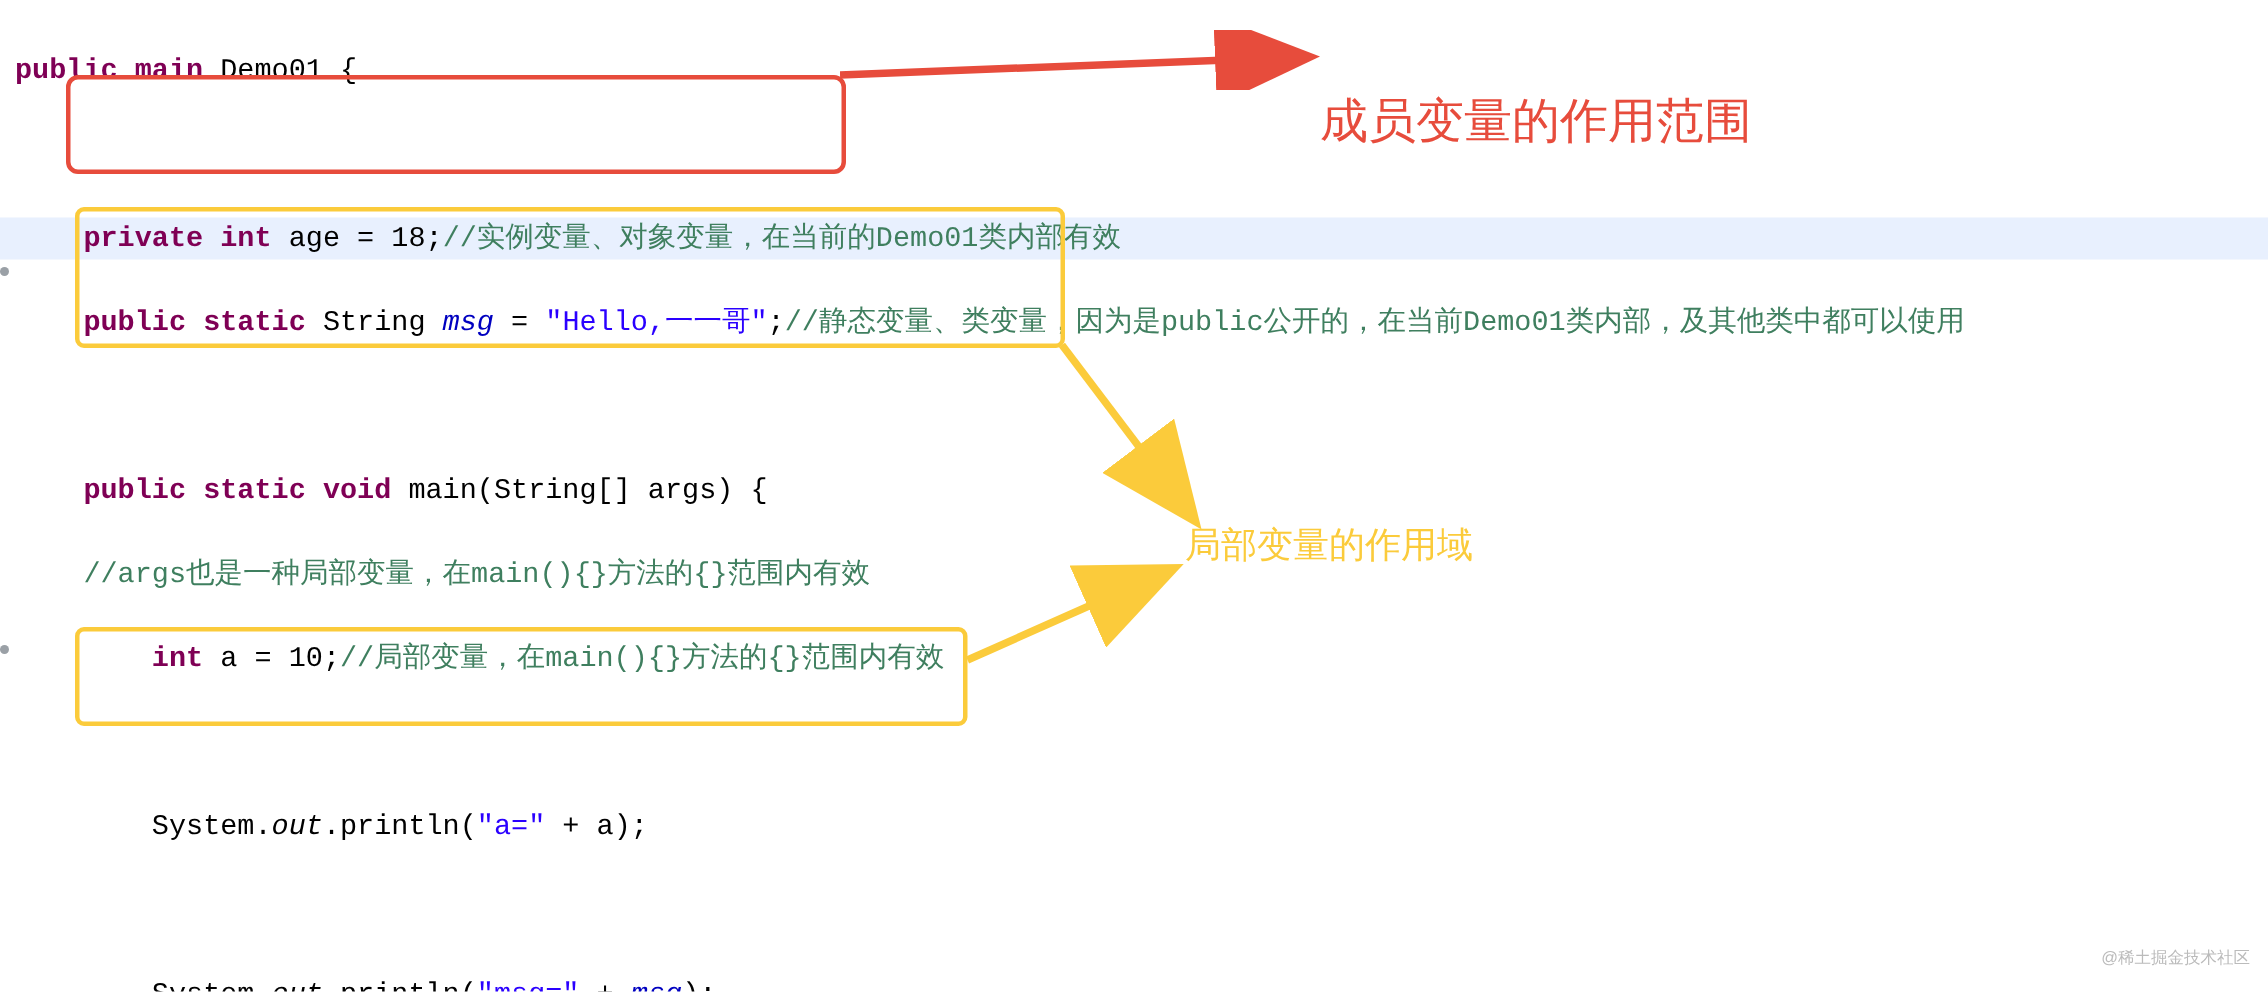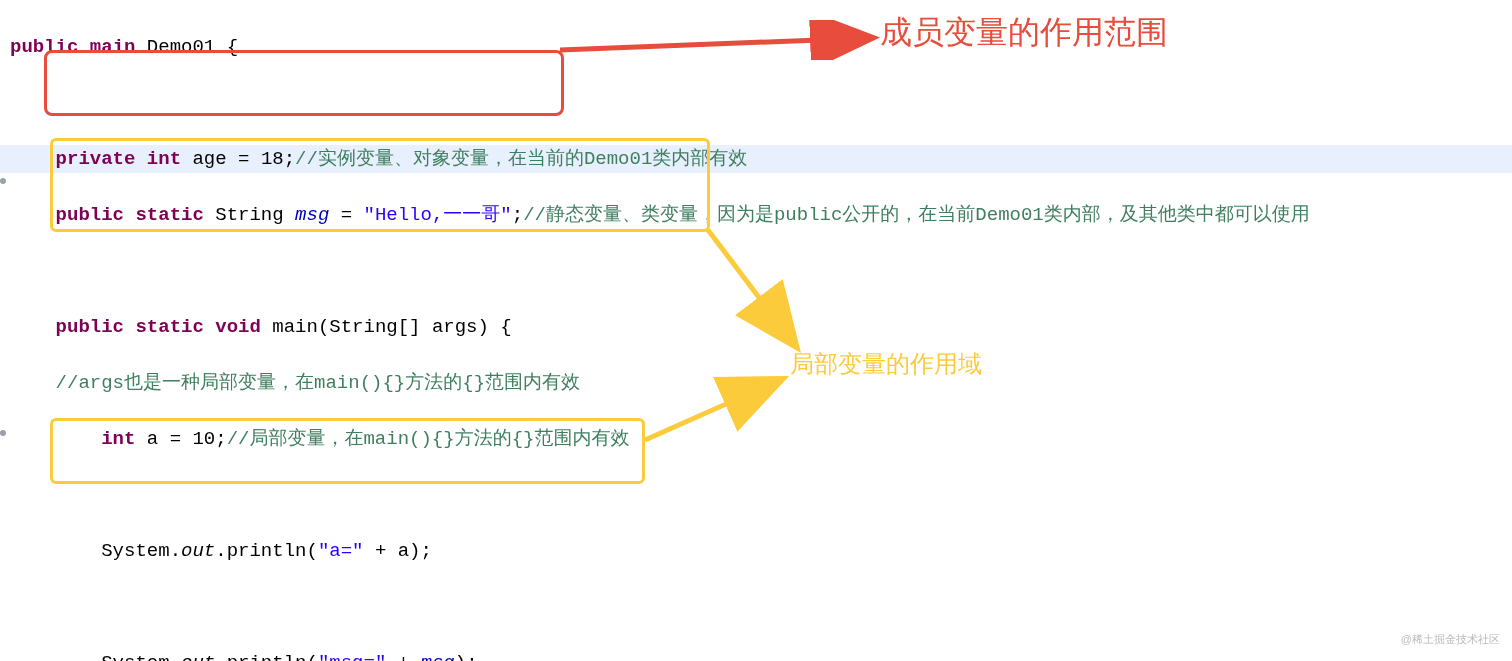--- a/index.html
+++ b/index.html
@@ -53,20 +53,21 @@
     pointer-events: none;
   }
   
   .label-red {
     position: absolute;
     color: #E74C3C;
     font-family: "Microsoft YaHei","SimHei",sans-serif;
     font-size: 32px;
     font-weight: 400;
     z-index: 5;
+    margin-top: 48px;
   }
   .label-yellow {
     position: absolute;
     color: #FBCB3B;
     font-family: "Microsoft YaHei","SimHei",sans-serif;
     font-size: 24px;
     font-weight: 400;
     z-index: 5;
   }
   .watermark {

